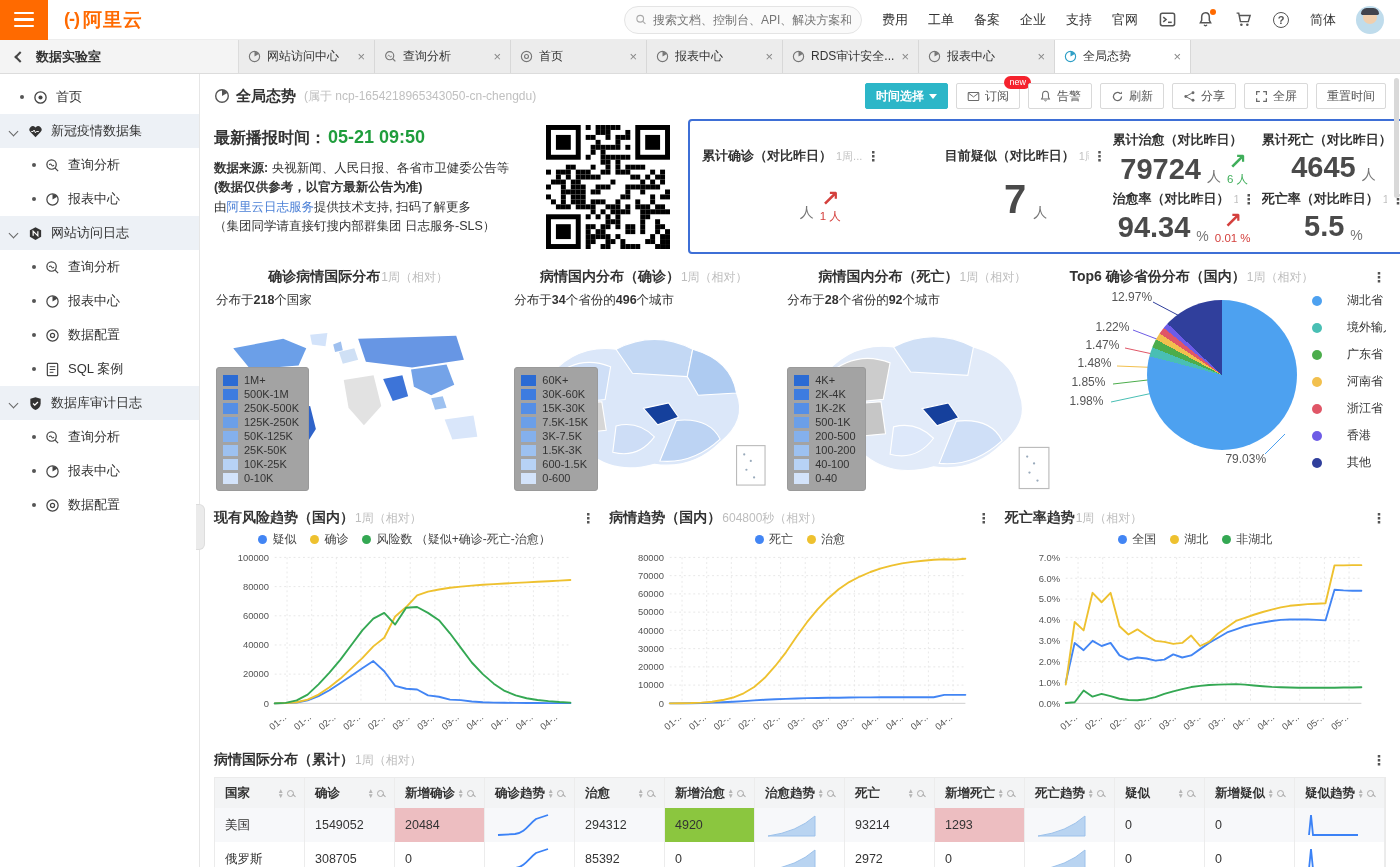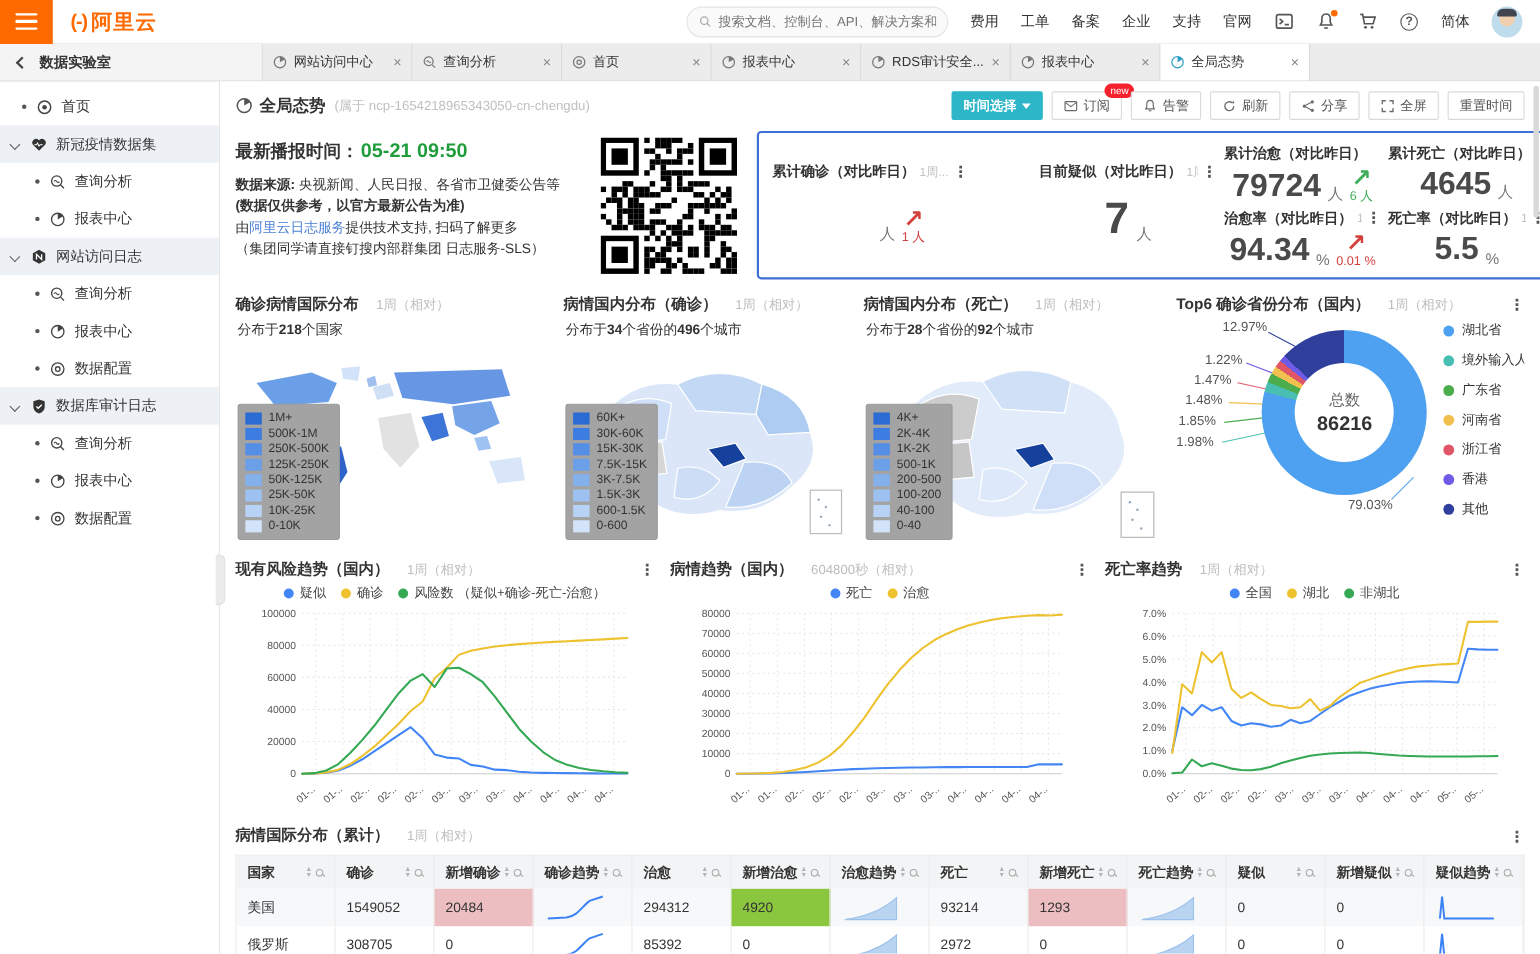--- a/index.html
+++ b/index.html
@@ -89,21 +89,21 @@
   .stat.small .stat-val { margin-top:2px; }
   .v-big { font-size:40px; font-weight:bold; color:#4a4a4a; letter-spacing:1px; }
   .v-mid { font-size:29px; font-weight:bold; color:#4a4a4a; }
   .unit { font-size:14px; color:#777; }
   .delta-stack { display:flex; flex-direction:column; align-items:center; line-height:1; }
   .delta-stack .arr { font-size:22px; font-weight:bold; }
   .delta-stack .dv { font-size:11.5px; margin-top:1px; white-space:nowrap; }
   .red { color:#d4403d; } .green { color:#3fae5a; }
 
   
-  .panel-head { display:flex; align-items:center; gap:16px; font-size:14px; font-weight:bold; }
+  .panel-head { display:flex; align-items:center; gap:1px; font-size:14px; font-weight:bold;justify-content:center; }
   .panel-head .range { font-size:12px; color:#bdbdbd; font-weight:normal; }
   .panel-head .kebab { margin-left:auto; }
 
   
   .maps { display:flex; gap:10px; padding:6px 14px 0; height:237px; }
   .map-panel { display:flex; flex-direction:column; min-width:0; }
   .mp-world { flex:1.02; } .mp-cc { flex:0.93; } .mp-cd { flex:0.97; } .mp-top6 { flex:1.12; }
   .map-sub { font-size:12.5px; margin:6px 0 0 2px; }
   .map-sub .b { font-weight:bold; }
   .map-wrap { position:relative; flex:1; }
@@ -115,21 +115,21 @@
   
   .donut-wrap { position:relative; flex:1; overflow:hidden; }
   .donut { position:absolute; left:78px; top:14px; width:150px; height:150px; border-radius:50%; }
   .donut-hole { position:absolute; left:78px; top:14px; width:150px; height:150px; border-radius:50%; display:flex; flex-direction:column; align-items:center; justify-content:center; }
   .donut-hole::before { content:""; position:absolute; inset:20%; background:#fff; border-radius:50%; }
   .donut-center { position:relative; text-align:center; z-index:2; }
   .donut-center .cl { font-size:14px; color:#666; }
   .donut-center .cv { font-size:18px; font-weight:bold; color:#333; margin-top:2px; }
   .callout { position:absolute; font-size:12px; color:#555; }
   .donut-legend { position:absolute; right:0; top:6px; width:74px; display:flex; flex-direction:column; gap:10px; overflow:hidden; }
-  .dl-row { display:flex; align-items:center; gap:7px; font-size:12px; white-space:nowrap;font-family:Liberation Serif, serif; }
+  .dl-row { display:flex; align-items:center; gap:25px; font-size:12px; white-space:nowrap;font-family:Liberation Serif, serif; }
   .dl-dot { width:10px; height:10px; border-radius:50%; flex:0 0 auto; }
 
   
   .trends { display:flex; gap:14px; padding:10px 14px 0; height:242px; }
   .trend-panel { flex:1; display:flex; flex-direction:column; min-width:0; }
   .t-legend { display:flex; justify-content:center; gap:14px; font-size:12px; color:#444; margin:4px 0 0; white-space:nowrap; }
   .t-legend .dl-dot { width:9px; height:9px; }
   .t-legend span.item { display:flex; align-items:center; gap:5px; }
   .trend-panel svg.chart { width:100%; height:100%; flex:1; }
 
@@ -364,20 +364,32 @@
     </div>
     <div class="side-item child">
       <span class="bullet"></span>
       <span class="sicon">
           <svg viewBox="0 0 16 16">
             <circle cx="8" cy="8" r="6" fill="none" stroke="currentColor" stroke-width="1.3"></circle>
             <circle cx="8" cy="8" r="2.2" fill="none" stroke="currentColor" stroke-width="1.3"></circle>
           </svg>
         </span>
       <span>数据配置</span>
+    </div>
+    <div class="side-item child">
+      <span class="bullet"></span>
+      <span class="sicon">
+          <svg viewBox="0 0 16 16">
+            <rect x="2.5" y="1.5" width="11" height="13" rx="1" fill="none" stroke="currentColor" stroke-width="1.3"></rect>
+            <line x1="5" y1="5" x2="11" y2="5" stroke="currentColor" stroke-width="1.1"></line>
+            <line x1="5" y1="8" x2="11" y2="8" stroke="currentColor" stroke-width="1.1"></line>
+            <line x1="5" y1="11" x2="9" y2="11" stroke="currentColor" stroke-width="1.1"></line>
+          </svg>
+        </span>
+      <span>SQL 案例</span>
     </div>
     <div class="side-item group">
       <span class="chev"></span>
       <span class="sicon">
           <svg viewBox="0 0 16 16">
             <path d="M8 1.2 13.5 3v5c0 3.4-2.3 5.8-5.5 6.8C4.8 13.8 2.5 11.4 2.5 8V3z" fill="#333"></path>
             <path d="M5.4 8l1.8 1.8 3.4-3.4" fill="none" stroke="#fff" stroke-width="1.4"></path>
           </svg>
         </span>
       <span>数据库审计日志</span>
@@ -985,26 +997,20 @@
           <svg style="position:absolute;inset:0;width:100%;height:100%;">
             <line x1="84" y1="16" x2="122" y2="36" stroke="#303f9c" stroke-width="1"></line>
             <line x1="64" y1="44" x2="106" y2="60" stroke="#6e5ce6" stroke-width="1"></line>
             <line x1="56" y1="62" x2="102" y2="72" stroke="#e05667" stroke-width="1"></line>
             <line x1="48" y1="80" x2="98" y2="82" stroke="#f2c04e" stroke-width="1"></line>
             <line x1="44" y1="98" x2="96" y2="92" stroke="#4cad4c" stroke-width="1"></line>
             <line x1="42" y1="116" x2="98" y2="104" stroke="#49bfb4" stroke-width="1"></line>
             <line x1="196" y1="168" x2="216" y2="148" stroke="#4da1f0" stroke-width="1"></line>
           </svg>
           <div class="donut" id="donut-ring" style="background: conic-gradient(rgb(77, 161, 240) 0%, rgb(77, 161, 240) 79.03%, rgb(73, 191, 180) 79.03%, rgb(73, 191, 180) 81.01%, rgb(76, 173, 76) 81.01%, rgb(76, 173, 76) 82.86%, rgb(242, 192, 78) 82.86%, rgb(242, 192, 78) 84.34%, rgb(224, 86, 103) 84.34%, rgb(224, 86, 103) 85.81%, rgb(110, 92, 230) 85.81%, rgb(110, 92, 230) 87.03%, rgb(48, 63, 156) 87.03%, rgb(48, 63, 156) 100%);"></div>
-          <div class="donut-hole">
-            <div class="donut-center">
-              <div class="cl">总数</div>
-              <div class="cv">86216</div>
-            </div>
-          </div>
           <span class="callout" style="left:42px;top:4px;">12.97%</span>
           <span class="callout" style="left:26px;top:34px;">1.22%</span>
           <span class="callout" style="left:16px;top:52px;">1.47%</span>
           <span class="callout" style="left:8px;top:70px;">1.48%</span>
           <span class="callout" style="left:2px;top:89px;">1.85%</span>
           <span class="callout" style="left:0px;top:108px;">1.98%</span>
           <span class="callout" style="left:156px;top:166px;">79.03%</span>
           <div class="donut-legend">
             <div class="dl-row">
                 <span class="dl-dot" style="background: rgb(77, 161, 240);"></span>

